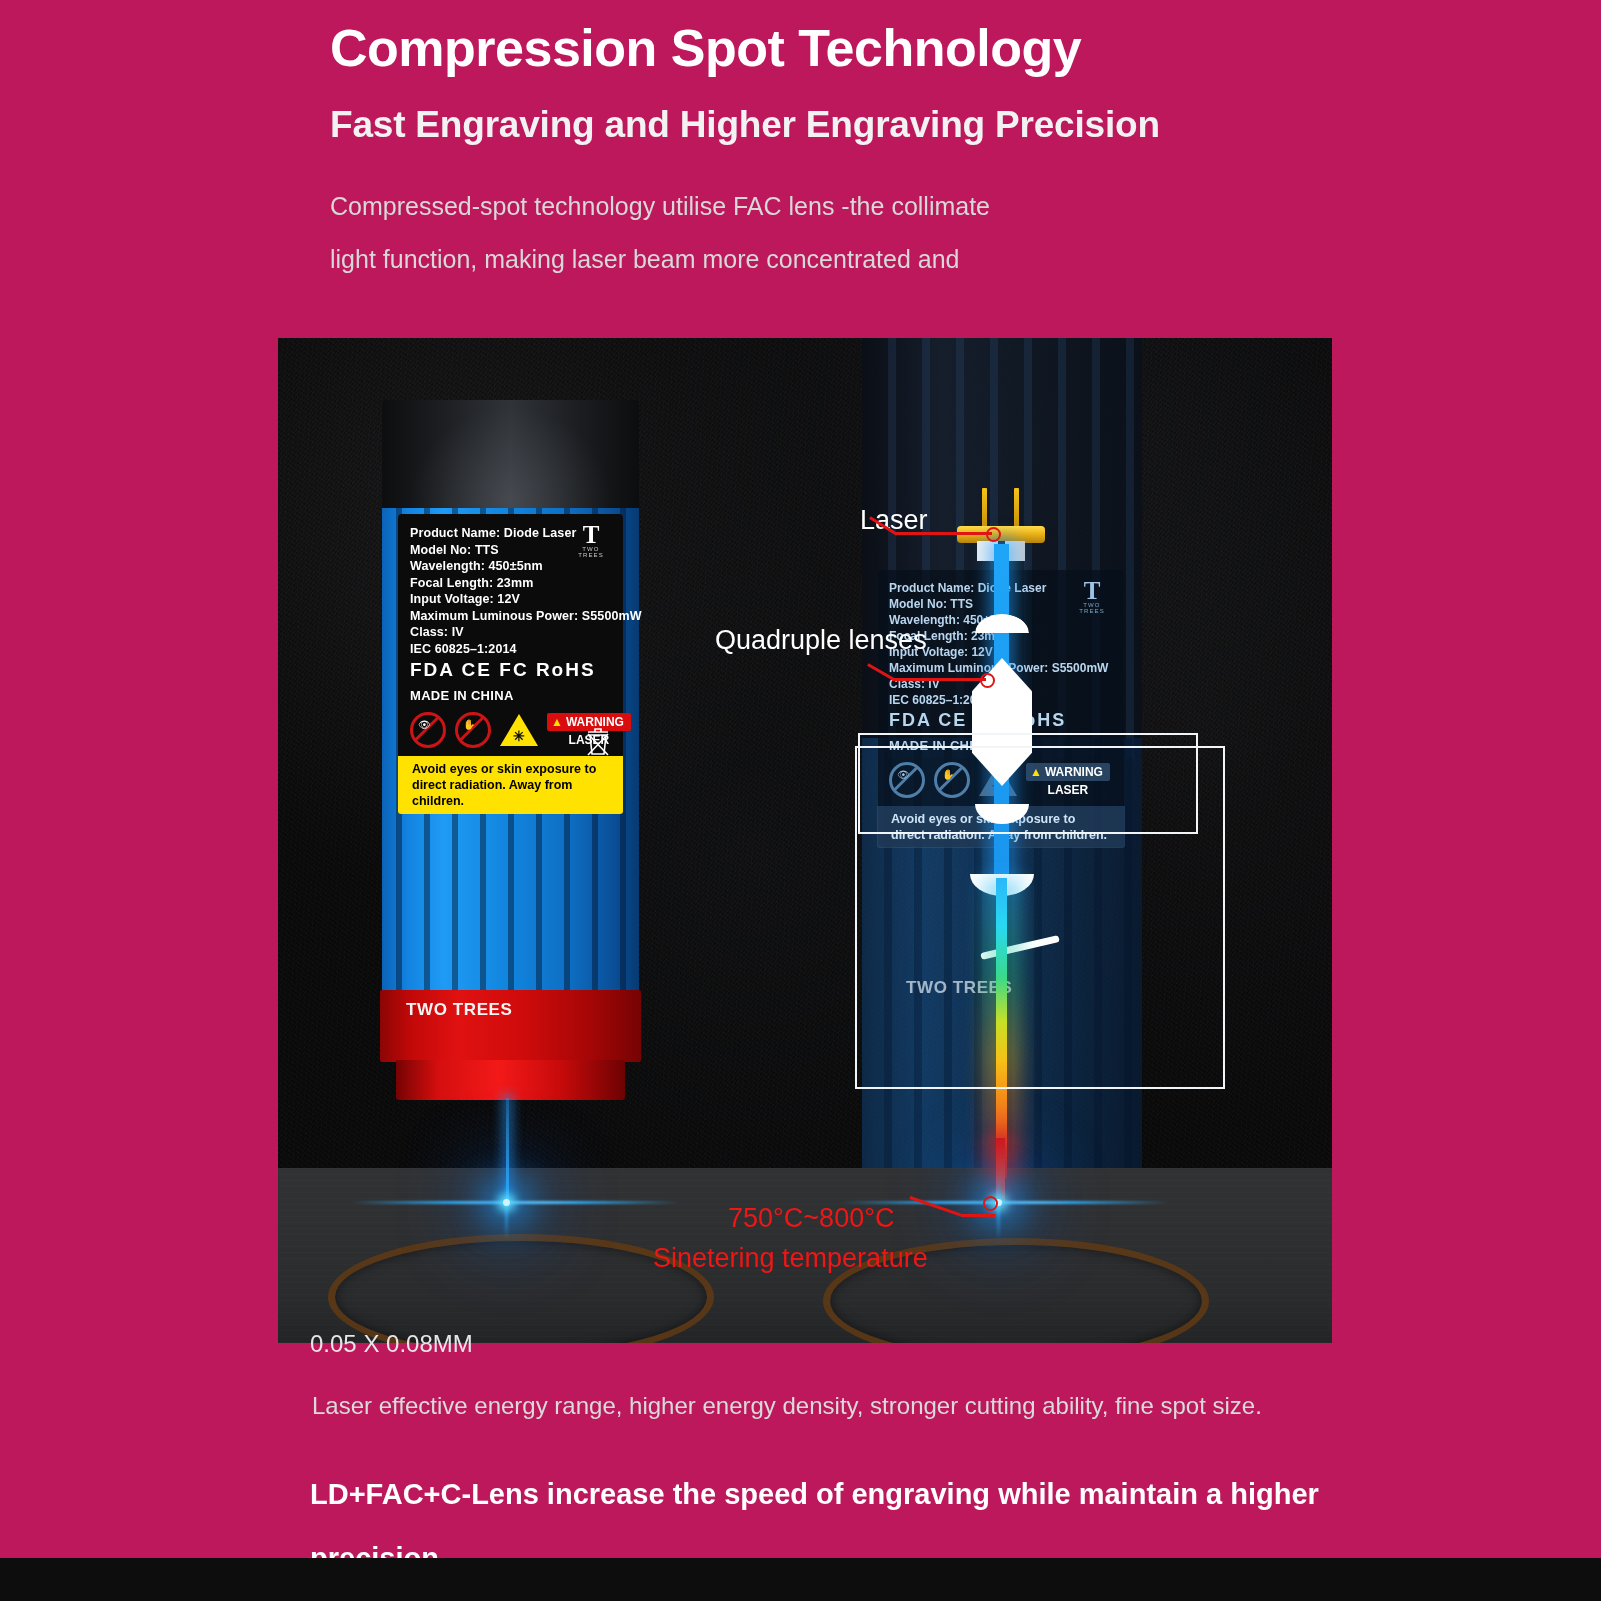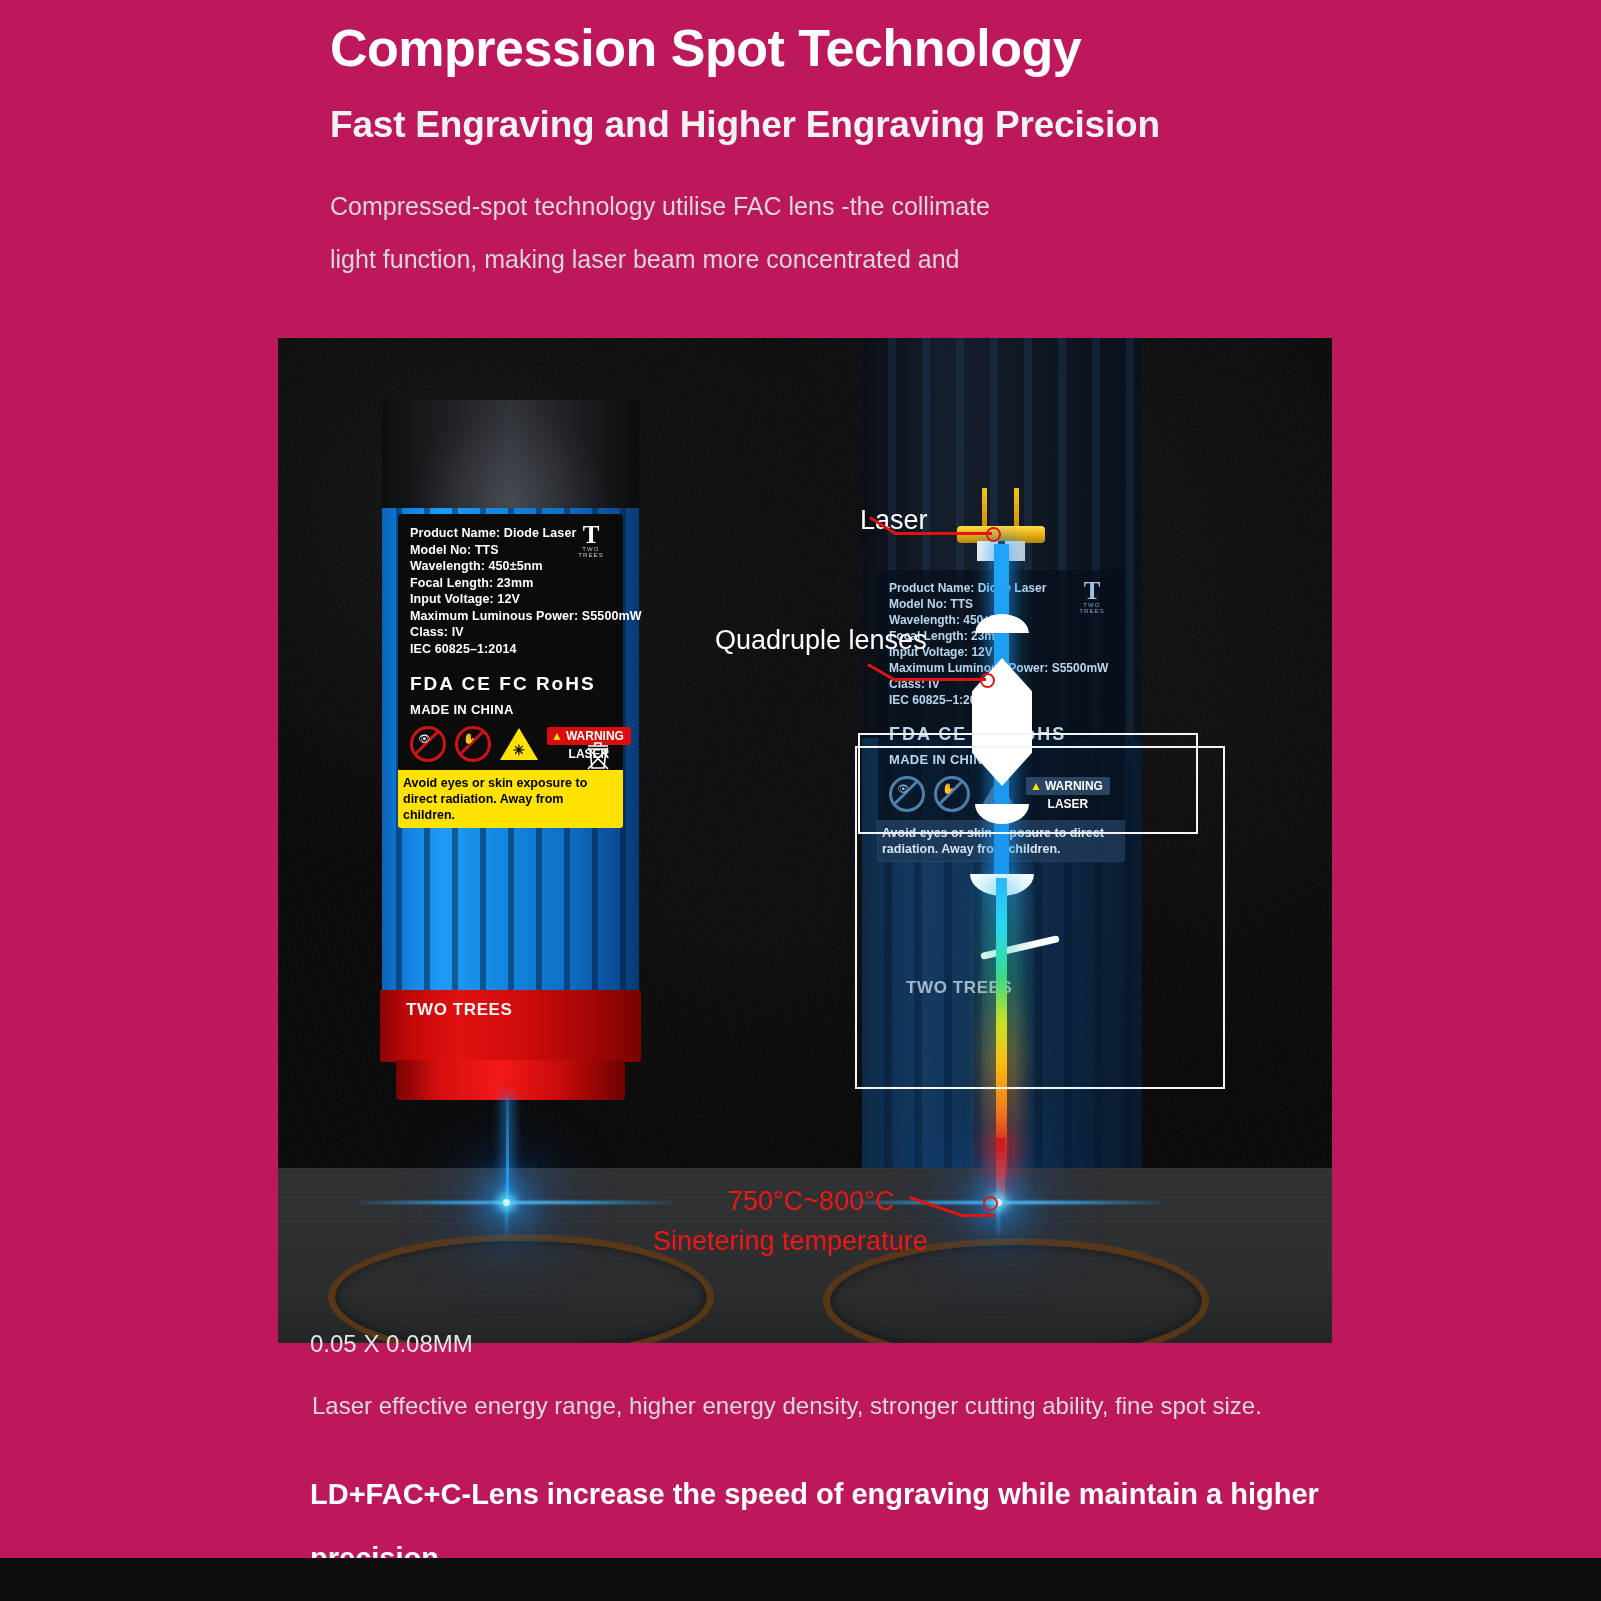--- a/index.html
+++ b/index.html
@@ -57,42 +57,42 @@
      background:linear-gradient(90deg,#760202 0%,#d40e0e 18%,#f41919 45%,#c70a0a 72%,#6d0202 100%);
      border-radius:0 0 3px 3px;}
   .brandL{position:absolute;left:24px;top:600px;font-size:17px;font-weight:bold;
      color:#f4f4f4;letter-spacing:.6px;}
 
   
   .plate{position:absolute;left:16px;top:114px;width:calc(100% - 32px);
      background:#0b0b0c;border-radius:4px;padding:11px 12px 9px 12px;box-sizing:border-box;}
   .plate .ln{font-size:12.5px;font-weight:bold;color:#ffffff;line-height:16.5px;
      letter-spacing:.1px;white-space:nowrap;}
-  .certs{font-size:19px;font-weight:bold;color:#fff;margin-top:16px;letter-spacing:2px;}
+  .certs{font-size:19px;font-weight:bold;color:#fff;margin-top:2px;letter-spacing:2px;}
   .madein{font-size:13px;font-weight:bold;color:#fff;letter-spacing:.3px;margin-top:7px;}
   .tt-logo{position:absolute;right:10px;top:10px;width:44px;text-align:center;}
   .tt-mark{font-size:25px;font-weight:bold;color:#fff;line-height:22px;
      font-family:"Liberation Serif",serif;}
   .tt-name{font-size:6px;color:#c9c9c9;letter-spacing:1.1px;}
   .wee{position:absolute;right:12px;bottom:58px;width:26px;height:30px;}
   .icorow{display:flex;align-items:center;gap:9px;margin-top:9px;}
   .noico{width:30px;height:30px;border:3px solid #cc1417;border-radius:50%;position:relative;
      background:#0b0b0c;flex:none;}
   .noico:before{content:"";position:absolute;left:-2px;top:12px;width:32px;height:3px;
      background:#cc1417;transform:rotate(-45deg);}
   .noico span{position:absolute;left:5px;top:4px;font-size:10px;color:#fff;}
   .tri{width:0;height:0;border-left:19px solid transparent;border-right:19px solid transparent;
      border-bottom:32px solid #ffe200;position:relative;flex:none;}
   .tri b{position:absolute;left:-6px;top:14px;font-size:14px;color:#111;}
   .warnbox{background:#d90d0d;color:#fff;font-size:12px;font-weight:bold;
      padding:2px 7px 2px 4px;border-radius:2px;display:flex;align-items:center;gap:3px;}
   .warnbox i{color:#ffe200;font-style:normal;font-size:12px;}
   .laserw{font-size:12px;font-weight:bold;color:#fff;text-align:center;margin-top:2px;}
   .yellowbar{background:#ffe200;color:#000;font-size:12.5px;font-weight:bold;
-     line-height:16px;padding:5px 5px;margin:8px -12px -9px -12px;border-radius:0 0 3px 3px;}
+     line-height:16px;padding:5px 14px;margin:8px -12px -9px -12px;border-radius:0 0 3px 3px;}
 
   
   #modR{position:absolute;left:584px;top:0px;width:280px;height:830px;}
   .gtop{position:absolute;left:0;top:0;width:100%;height:420px;
      background:linear-gradient(90deg,rgba(10,14,22,.9) 0%,rgba(22,32,48,.85) 28%,
         rgba(16,26,40,.8) 55%,rgba(10,16,26,.9) 100%);}
   .gtop:after{content:"";position:absolute;inset:0;
      background:repeating-linear-gradient(90deg,transparent 0 26px,rgba(60,110,170,.16) 26px 34px);}
   .gbody{position:absolute;left:0;top:400px;width:100%;height:430px;
      background:linear-gradient(90deg,rgba(14,52,92,.72) 0%,rgba(22,86,150,.62) 22%,
@@ -184,21 +184,21 @@
 
   
   .callout{position:absolute;color:#ffffff;font-size:27px;white-space:nowrap;}
   #coLaser{left:582px;top:167px;}
   #coLens{left:437px;top:287px;}
   .lead{position:absolute;}
   .lead .seg{position:absolute;background:#e11414;height:2.5px;transform-origin:left center;}
   .lead .dot{position:absolute;width:11px;height:11px;border:2.5px solid #e11414;
      border-radius:50%;background:transparent;}
 
-  .redtxt{position:absolute;color:#ef1616;white-space:nowrap;}
+  .redtxt{position:absolute;color:#ef1616;white-space:nowrap;margin-top:17px;}
   #tTemp{left:450px;top:848px;font-size:27px;}
   #tSint{left:375px;top:888px;font-size:27px;}
 
   
   #spot-size{position:absolute;left:310px;top:1330px;font-size:24px;color:#e6e6e6;}
   #line-long{position:absolute;left:312px;top:1392px;font-size:24px;color:#dadada;white-space:nowrap;}
   #line-ld{position:absolute;left:310px;top:1462px;width:1010px;font-size:29px;font-weight:bold;
      color:#ffffff;line-height:64px;}
 </style>
 </head>

